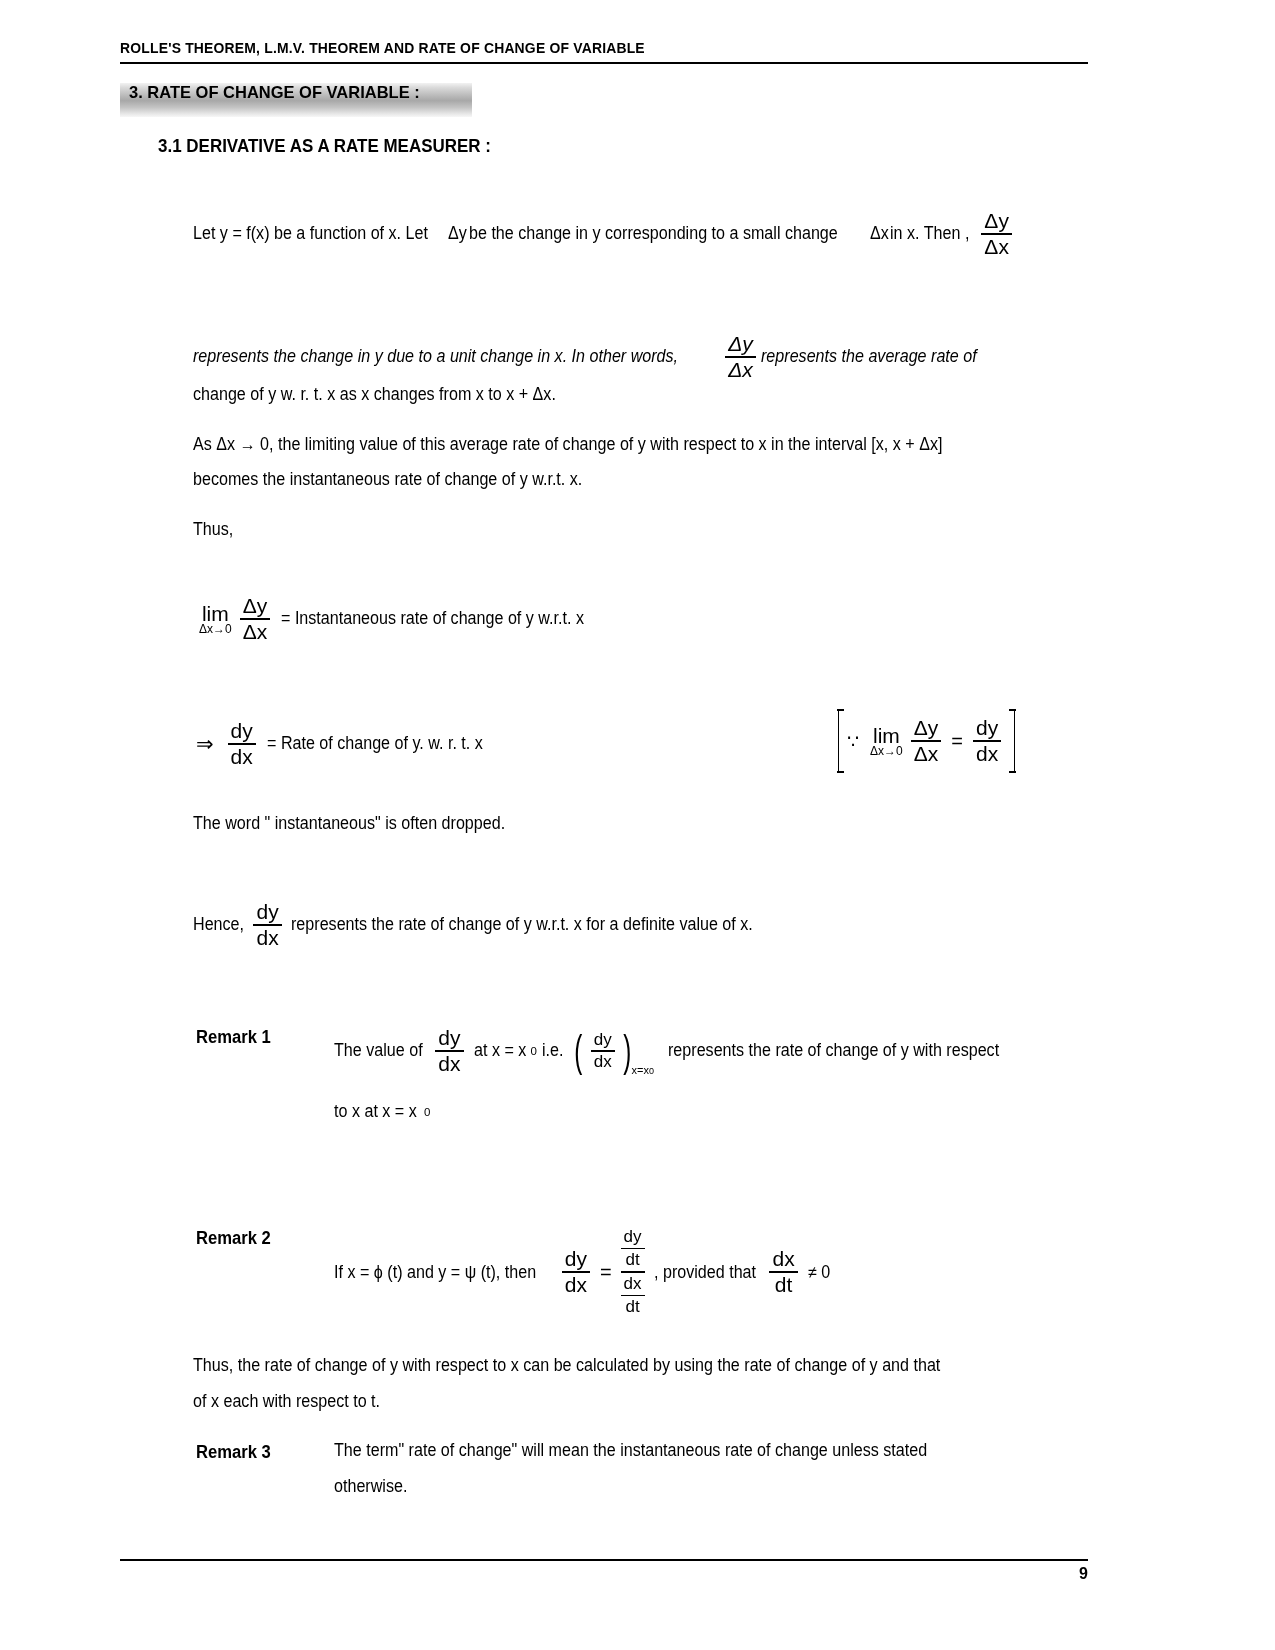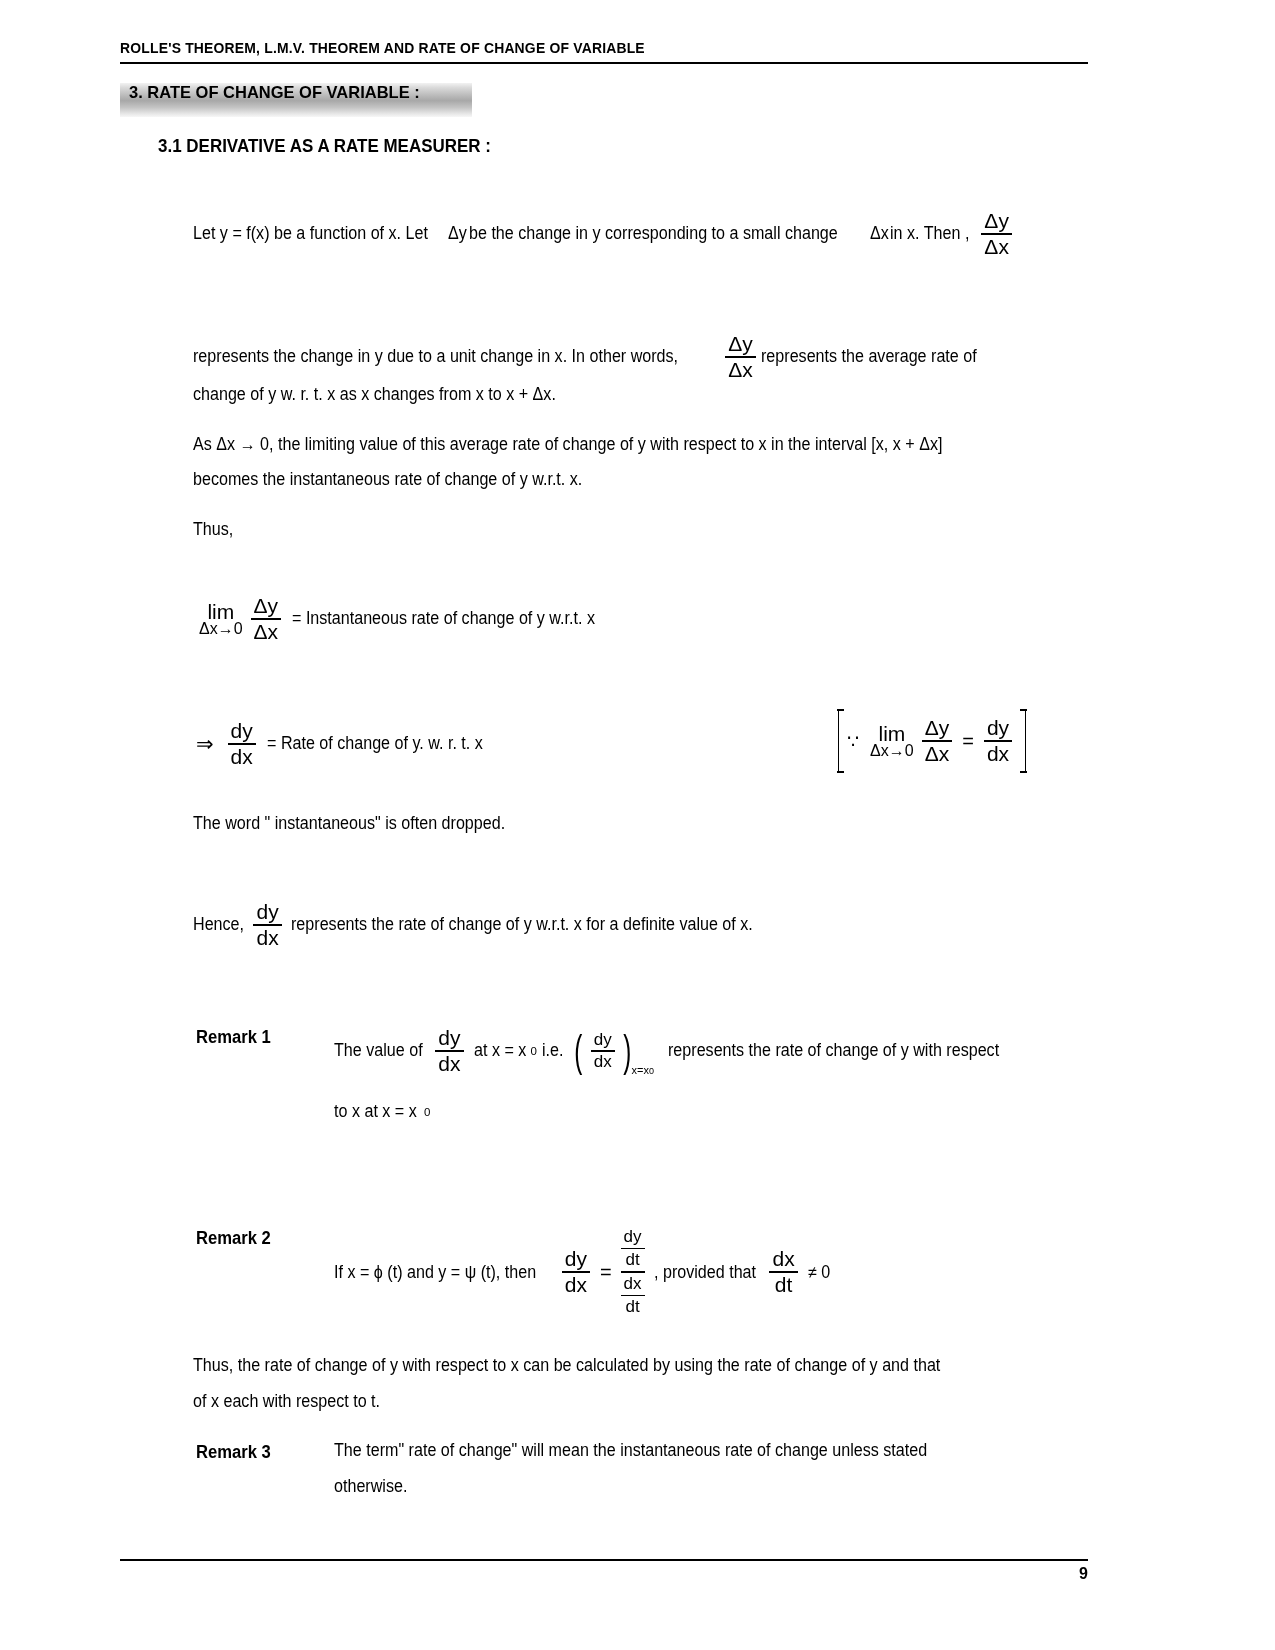--- a/index.html
+++ b/index.html
@@ -127,21 +127,21 @@
   
   .limop {
     display: inline-flex;
     flex-direction: column;
     align-items: center;
     vertical-align: middle;
     line-height: 1.0;
     margin: 0 3px;
   }
   .limop .lim { font-size: 21px; }
-  .limop .sub { font-size: 16px; margin-top: -1px; }
+  .limop .sub { font-size: 12px; margin-top: -1px; }
 
   
   .bigparen {
     display: inline-flex;
     align-items: center;
     vertical-align: middle;
     position: relative;
   }
   .bigparen .pl, .bigparen .pr {
     font-size: 44px;
@@ -244,21 +244,21 @@
     <span class="sq"> be the change in y corresponding to a small change  </span>
     <span class="sq">Δx</span>
     <span class="sq"> in x. Then ,</span>
     <span class="frac">
       <span class="num">Δy</span>
       <span class="bar"></span>
       <span class="den">Δx</span>
     </span>
   </div>
 
-  <div class="rowline" style="left:193px; top:333px;">
+  <div class="rowline" style="left:193px; top:333px;font-style:italic;">
     <span class="sq">represents the change in y due to a unit change in x. In other words,</span>
     <span class="frac">
       <span class="num">Δy</span>
       <span class="bar"></span>
       <span class="den">Δx</span>
     </span>
     <span class="sq">represents the average rate of</span>
   </div>
 
   <div class="body" style="left:193px; top:386px;">change of y w. r. t. x as x changes from x to x + Δx.</div>

